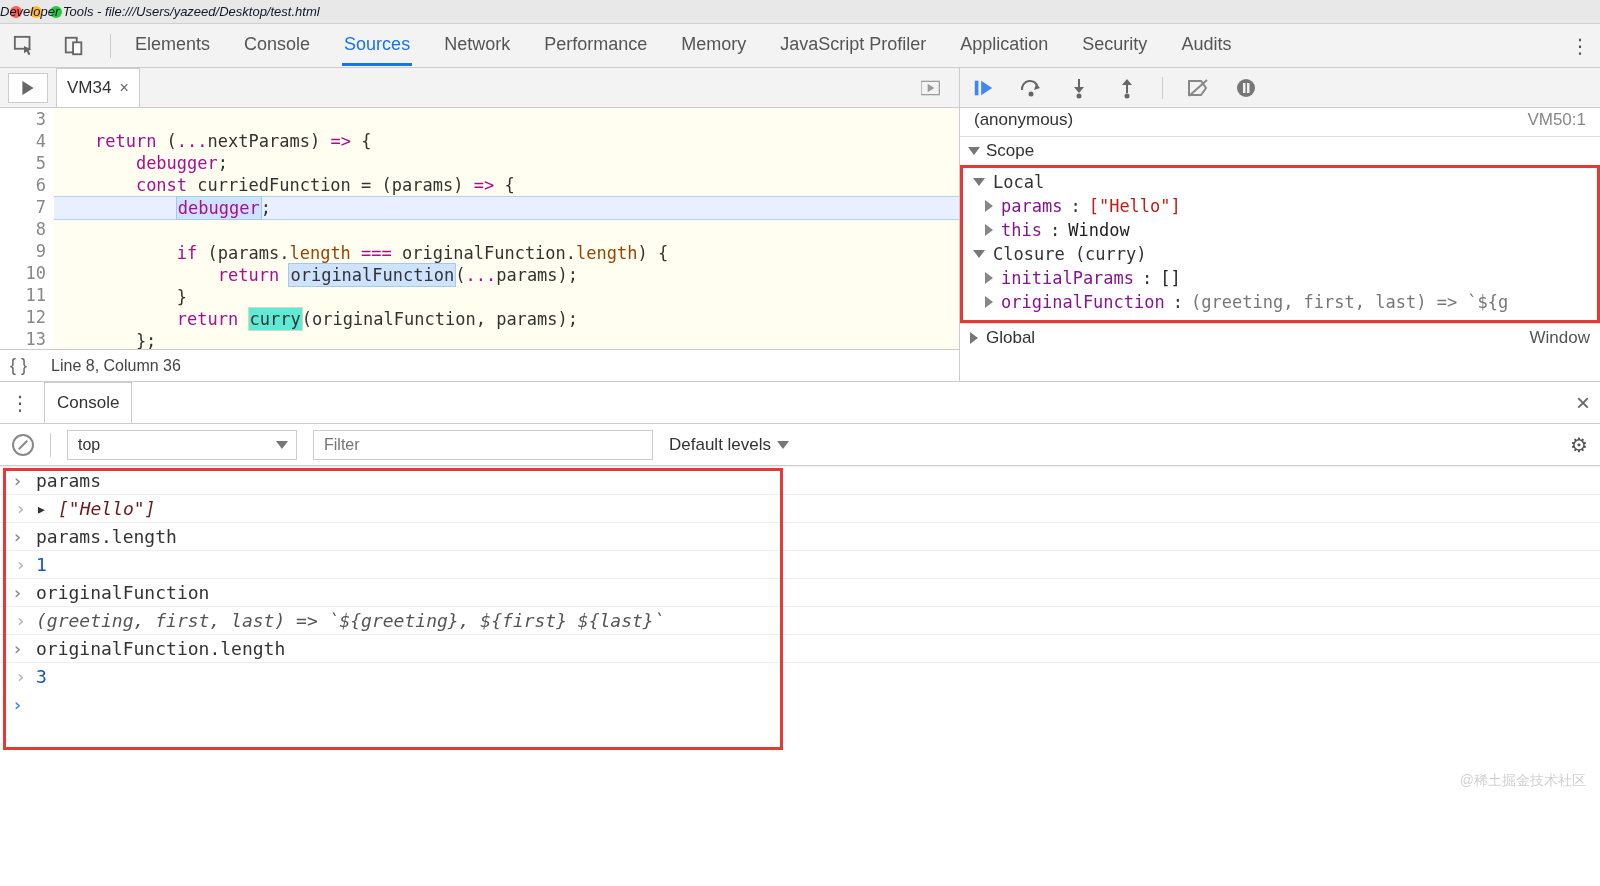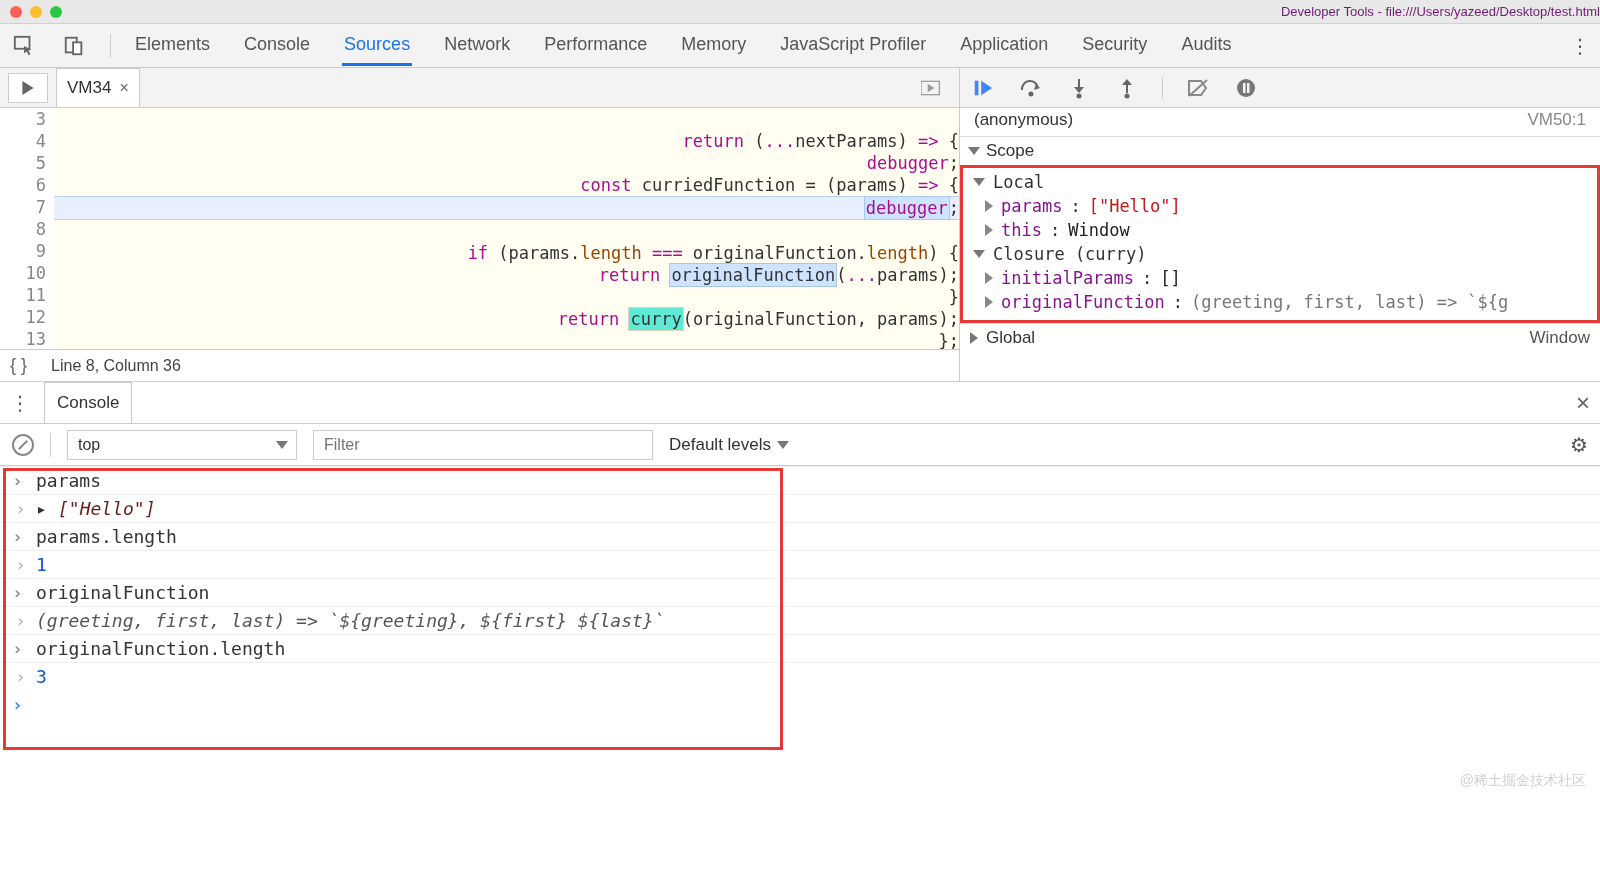--- a/index.html
+++ b/index.html
@@ -6,21 +6,21 @@
   body { font-family: "Helvetica Neue", Arial, sans-serif; font-size: 14px; color: #333; background: #fff; width: 1600px; height: 886px; overflow: hidden; }
   .mono { font-family: "Menlo", "Consolas", monospace; }
 
   
   .titlebar { height: 24px; background: #e8e8e8; display: flex; align-items: center; position: relative; border-bottom: 1px solid #d0d0d0; }
   .traffic { display: flex; gap: 8px; margin-left: 10px; }
   .dot { width: 12px; height: 12px; border-radius: 50%; }
   .dot.red { background: #ff5f57; }
   .dot.yel { background: #febc2e; }
   .dot.grn { background: #28c840; }
-  .titlebar .title { position: absolute; left: 0; right: 0; text-align: right; font-size: 13px; color: #701a75; pointer-events: none; }
+  .titlebar .title { position: absolute; left: 0; right: 0; text-align: left; font-size: 13px; color: #0f172a; pointer-events: none; font-style: italic; }
 
   
   .tabstrip { height: 44px; background: #f3f3f3; border-bottom: 1px solid #ccc; display: flex; align-items: center; padding: 0 10px; gap: 22px; }
   .tabstrip .iconbtn { width: 28px; height: 28px; display: flex; align-items: center; justify-content: center; color: #555; cursor: pointer; }
   .tabstrip .divider { width: 1px; height: 24px; background: #ccc; }
   .tabstrip .tabs { display: flex; gap: 30px; flex: 1; }
   .tabstrip .tab { font-size: 18px; color: #555; padding: 8px 2px; cursor: pointer; border-bottom: 3px solid transparent; }
   .tabstrip .tab.active { color: #1a73e8; border-bottom-color: #1a73e8; }
   .tabstrip .kebab { margin-left: auto; font-size: 20px; color: #555; cursor: pointer; }
 
@@ -32,21 +32,21 @@
   
   .srctabs { height: 40px; background: #f3f3f3; border-bottom: 1px solid #ccc; display: flex; align-items: center; }
   .srctabs .play { width: 40px; height: 30px; border: 1px solid #ccc; background: #fff; margin: 0 8px; display: flex; align-items: center; justify-content: center; cursor: pointer; }
   .srctabs .filetab { height: 39px; background: #fff; border: 1px solid #ccc; border-bottom: none; padding: 0 10px; display: flex; align-items: center; gap: 8px; font-size: 17px; }
   .srctabs .close { font-size: 16px; color: #666; cursor: pointer; }
   .srctabs .spacer { flex: 1; }
 
   
   .code { flex: 1; display: flex; overflow: hidden; background: #fff; font-size: 17px; }
   .gutter { width: 54px; text-align: right; padding-right: 8px; color: #888; background: #fff; line-height: 22px; }
-  .lines { flex: 1; background: #fffef0; line-height: 22px; white-space: pre; position: relative; text-align: right; }
+  .lines { flex: 1; background: #fffef0; line-height: 22px; white-space: pre; position: relative; }
   .lines .hl { display:inline-block; background: #cde3ff; border: 1px solid #a8c8e8; padding: 0 1px; margin: -1px; }
   .lines .current { background: #e8f0ff; display: block; border-top: 1px solid #b8d0f8; border-bottom: 1px solid #b8d0f8; }
 
   .kw { color: #aa0d91; }      
   .ret { color: #aa0d91; }
   .len { color: #994500; }
   .cmp { color: #aa0d91; }
   .dbg { color: #aa0d91; }
 
   

